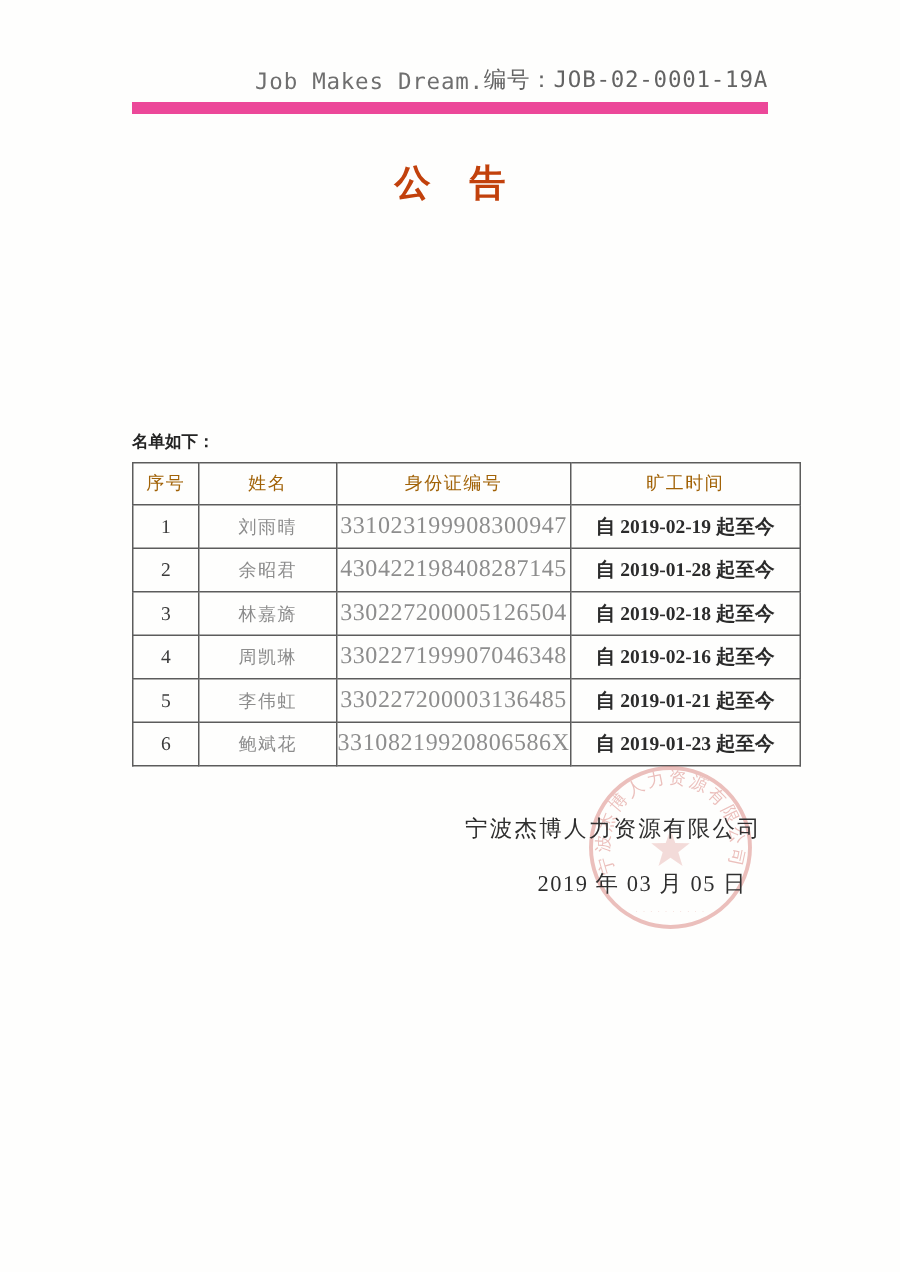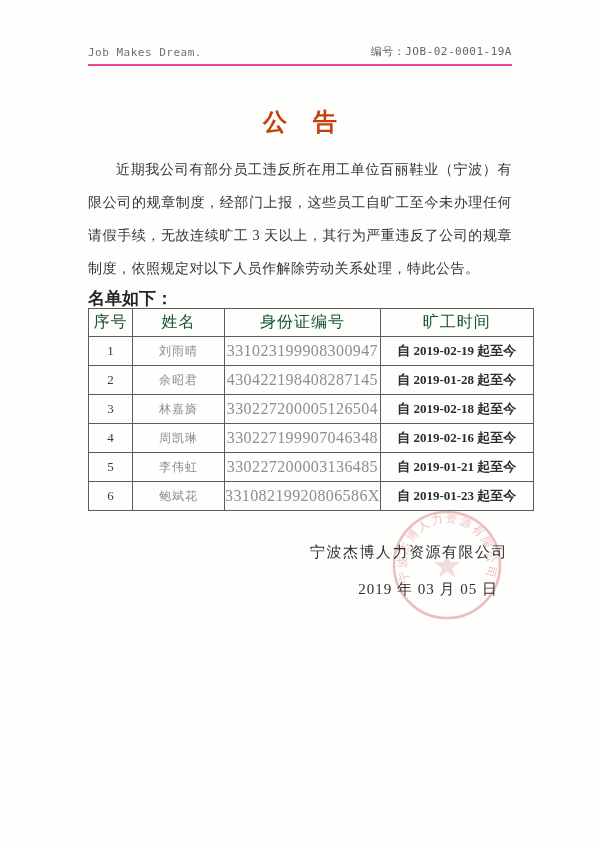--- a/index.html
+++ b/index.html
@@ -9,25 +9,25 @@
     background:#fefefdff;
     background:#fefefd;
     font-family:"Liberation Serif","DejaVu Serif",serif;
     color:#3a3a3a;
     overflow:hidden;
   }
 
   
   .doc-header {
     position:absolute; top:44px; left:88px; width:424px;
-    display:flex; justify-content:space-between; align-items:flex-end;
-    border-bottom:2px solid #ec4899;
+    display:flex; justify-content:flex-end; align-items:flex-end;
+    border-bottom:8px solid #ec4899;
     padding-bottom:5px;
     font-family:"DejaVu Sans Mono","Liberation Mono",monospace;
-    font-size:11px; color:#6f6f6f; letter-spacing:0.5px;
+    font-size:15px; color:#6f6f6f; letter-spacing:0.5px;
   }
   .doc-number { color:#636363; }
 
   
   .notice-title {
     position:absolute; top:106px; left:0; width:600px;
     text-align:center;
     font-size:24px; font-weight:bold; color:#c2410c;
     letter-spacing:10px; text-indent:10px;
   }
@@ -35,36 +35,36 @@
   
   .notice-body {
     position:absolute; top:153px; left:88px; width:424px;
     font-size:14px; line-height:33px;
     text-align:justify; text-indent:2em;
     color:#343434; letter-spacing:0.5px;
   }
 
   .list-label {
     position:absolute; top:287px; left:88px;
-    font-size:17px; font-weight:bold; color:#242424;
+    font-size:11px; font-weight:bold; color:#242424;
   }
 
   
   table.absence-table {
     position:absolute; top:308px; left:88px;
     border-collapse:collapse;
     table-layout:fixed;
   }
   .absence-table th, .absence-table td {
     border:1px solid #5c5c5c;
     text-align:center; vertical-align:middle;
     padding:0; overflow:hidden; white-space:nowrap;
   }
   .absence-table th {
-    height:27px; font-size:16px; font-weight:normal; color:#14532d;
+    height:27px; font-size:12px; font-weight:normal; color:#a16207;
     letter-spacing:1px;
     margin-left:48px;
   }
   .absence-table td { height:28px; }
   .col-seq  { width:44px; }
   .col-name { width:92px; }
   .col-id   { width:136px; }
   .col-abs  { width:153px; }
   td.seq-cell  { font-size:13px; color:#3b3b3b; }
   td.name-cell { font-size:12px; color:#8d8d8d; letter-spacing:1px;margin-top:21px; }
@@ -95,21 +95,20 @@
 
 <div class="page">
 
   <div class="doc-header">
     <span class="slogan">Job Makes Dream.</span>
     <span class="doc-number">编号：JOB-02-0001-19A</span>
   </div>
 
   <div class="notice-title">公 告</div>
 
-  <div class="notice-body">近期我公司有部分员工违反所在用工单位百丽鞋业（宁波）有限公司的规章制度，经部门上报，这些员工自旷工至今未办理任何请假手续，无故连续旷工 3 天以上，其行为严重违反了公司的规章制度，依照规定对以下人员作解除劳动关系处理，特此公告。</div>
 
   <div class="list-label">名单如下：</div>
 
   <table class="absence-table">
     <colgroup>
       <col class="col-seq">
         <col class="col-name">
         <col class="col-id">
         <col class="col-abs">
     </colgroup>

